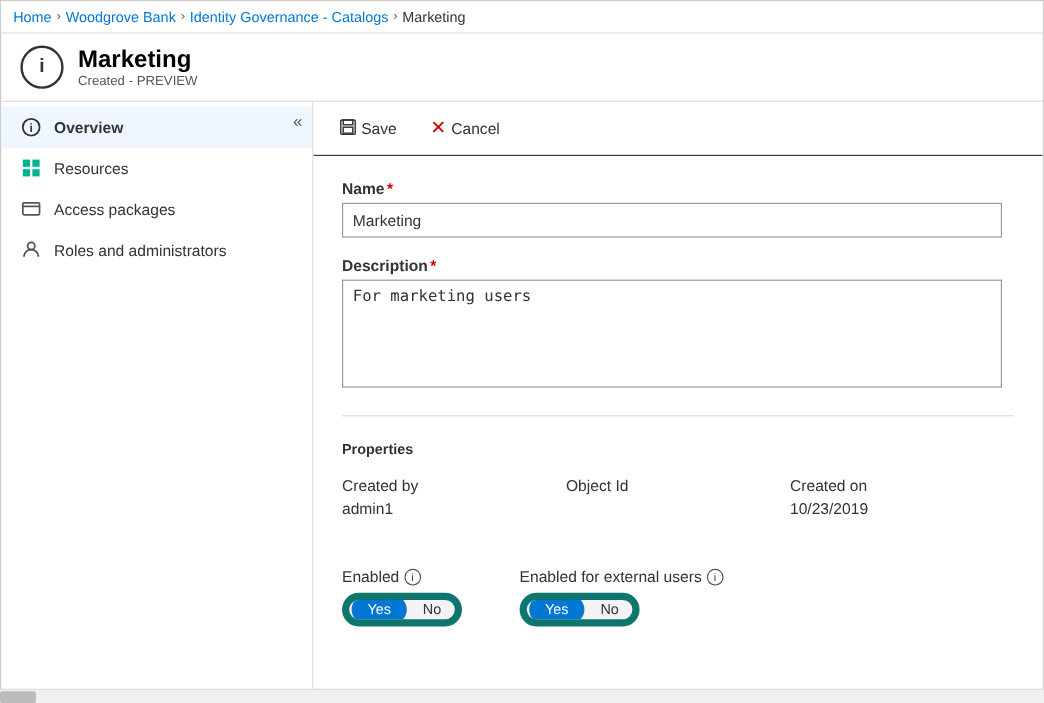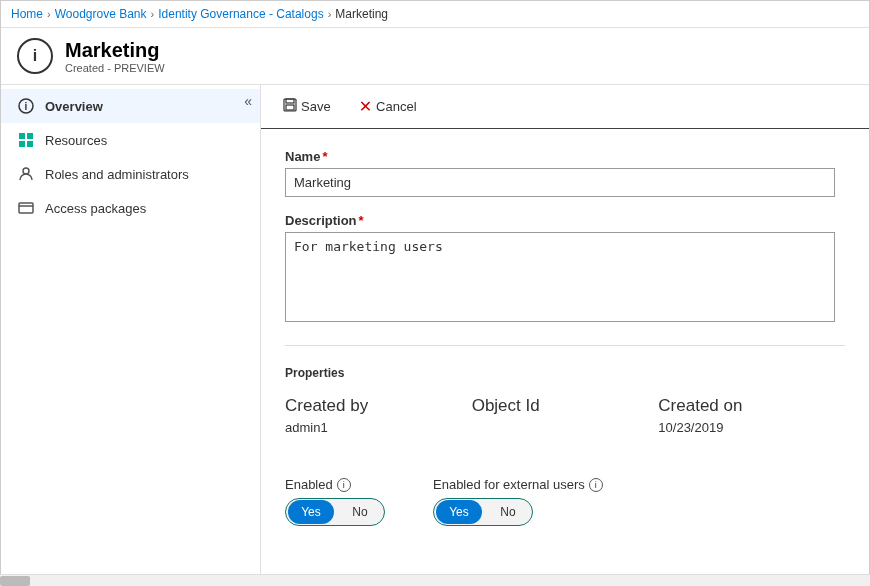--- a/index.html
+++ b/index.html
@@ -219,21 +219,21 @@
     }
     .properties-grid {
       display: grid;
       grid-template-columns: 1fr 1fr 1fr;
       gap: 0;
       max-width: 560px;
       margin-bottom: 20px;
     }
     .prop-col { }
     .prop-label {
-      font-size: 17px;
+      font-size: 13px;
       color: #333;
       margin-bottom: 4px;
     }
     .prop-value {
       font-size: 13px;
       color: #333;
       margin-bottom: 22px;
     }
 
     
@@ -260,21 +260,21 @@
       display: inline-flex;
       align-items: center;
       justify-content: center;
       font-size: 9px;
       cursor: pointer;
     }
     .toggle-switch {
       display: flex;
       align-items: center;
       background: #f3f3f3;
-      border: 1px solid #0f766e;
+      border: 6px solid #0f766e;
       border-radius: 20px;
       overflow: hidden;
       width: 100px;
       height: 28px;
     }
     .toggle-option {
       flex: 1;
       height: 100%;
       display: flex;
       align-items: center;
@@ -366,35 +366,35 @@
             <span></span>
             <span></span>
         </div>
       </div>
       <span>Resources</span>
     </div>
 
     <div class="sidebar-item">
       <div class="item-icon">
         <svg width="16" height="16" viewBox="0 0 16 16" fill="none">
+          <rect x="1" y="3" width="14" height="10" rx="1" stroke="#555" stroke-width="1.5"></rect>
+          <line x1="1" y1="6" x2="15" y2="6" stroke="#555" stroke-width="1.5"></line>
+        </svg>
+      </div>
+      <span>Access packages</span>
+    </div>
+
+    <div class="sidebar-item">
+      <div class="item-icon">
+        <svg width="16" height="16" viewBox="0 0 16 16" fill="none">
           <circle cx="8" cy="5" r="3" stroke="#555" stroke-width="1.5"></circle>
           <path d="M2 14c0-3.314 2.686-6 6-6s6 2.686 6 6" stroke="#555" stroke-width="1.5"></path>
         </svg>
       </div>
       <span>Roles and administrators</span>
-    </div>
-
-    <div class="sidebar-item">
-      <div class="item-icon">
-        <svg width="16" height="16" viewBox="0 0 16 16" fill="none">
-          <rect x="1" y="3" width="14" height="10" rx="1" stroke="#555" stroke-width="1.5"></rect>
-          <line x1="1" y1="6" x2="15" y2="6" stroke="#555" stroke-width="1.5"></line>
-        </svg>
-      </div>
-      <span>Access packages</span>
     </div>
   </div>
 
   <div class="content">
 
     <div class="toolbar">
       <button class="toolbar-btn">
         <span class="btn-icon">
           <svg width="14" height="14" viewBox="0 0 14 14" fill="none">
             <rect x="1" y="1" width="12" height="12" rx="1" stroke="#333" stroke-width="1.2"></rect>

